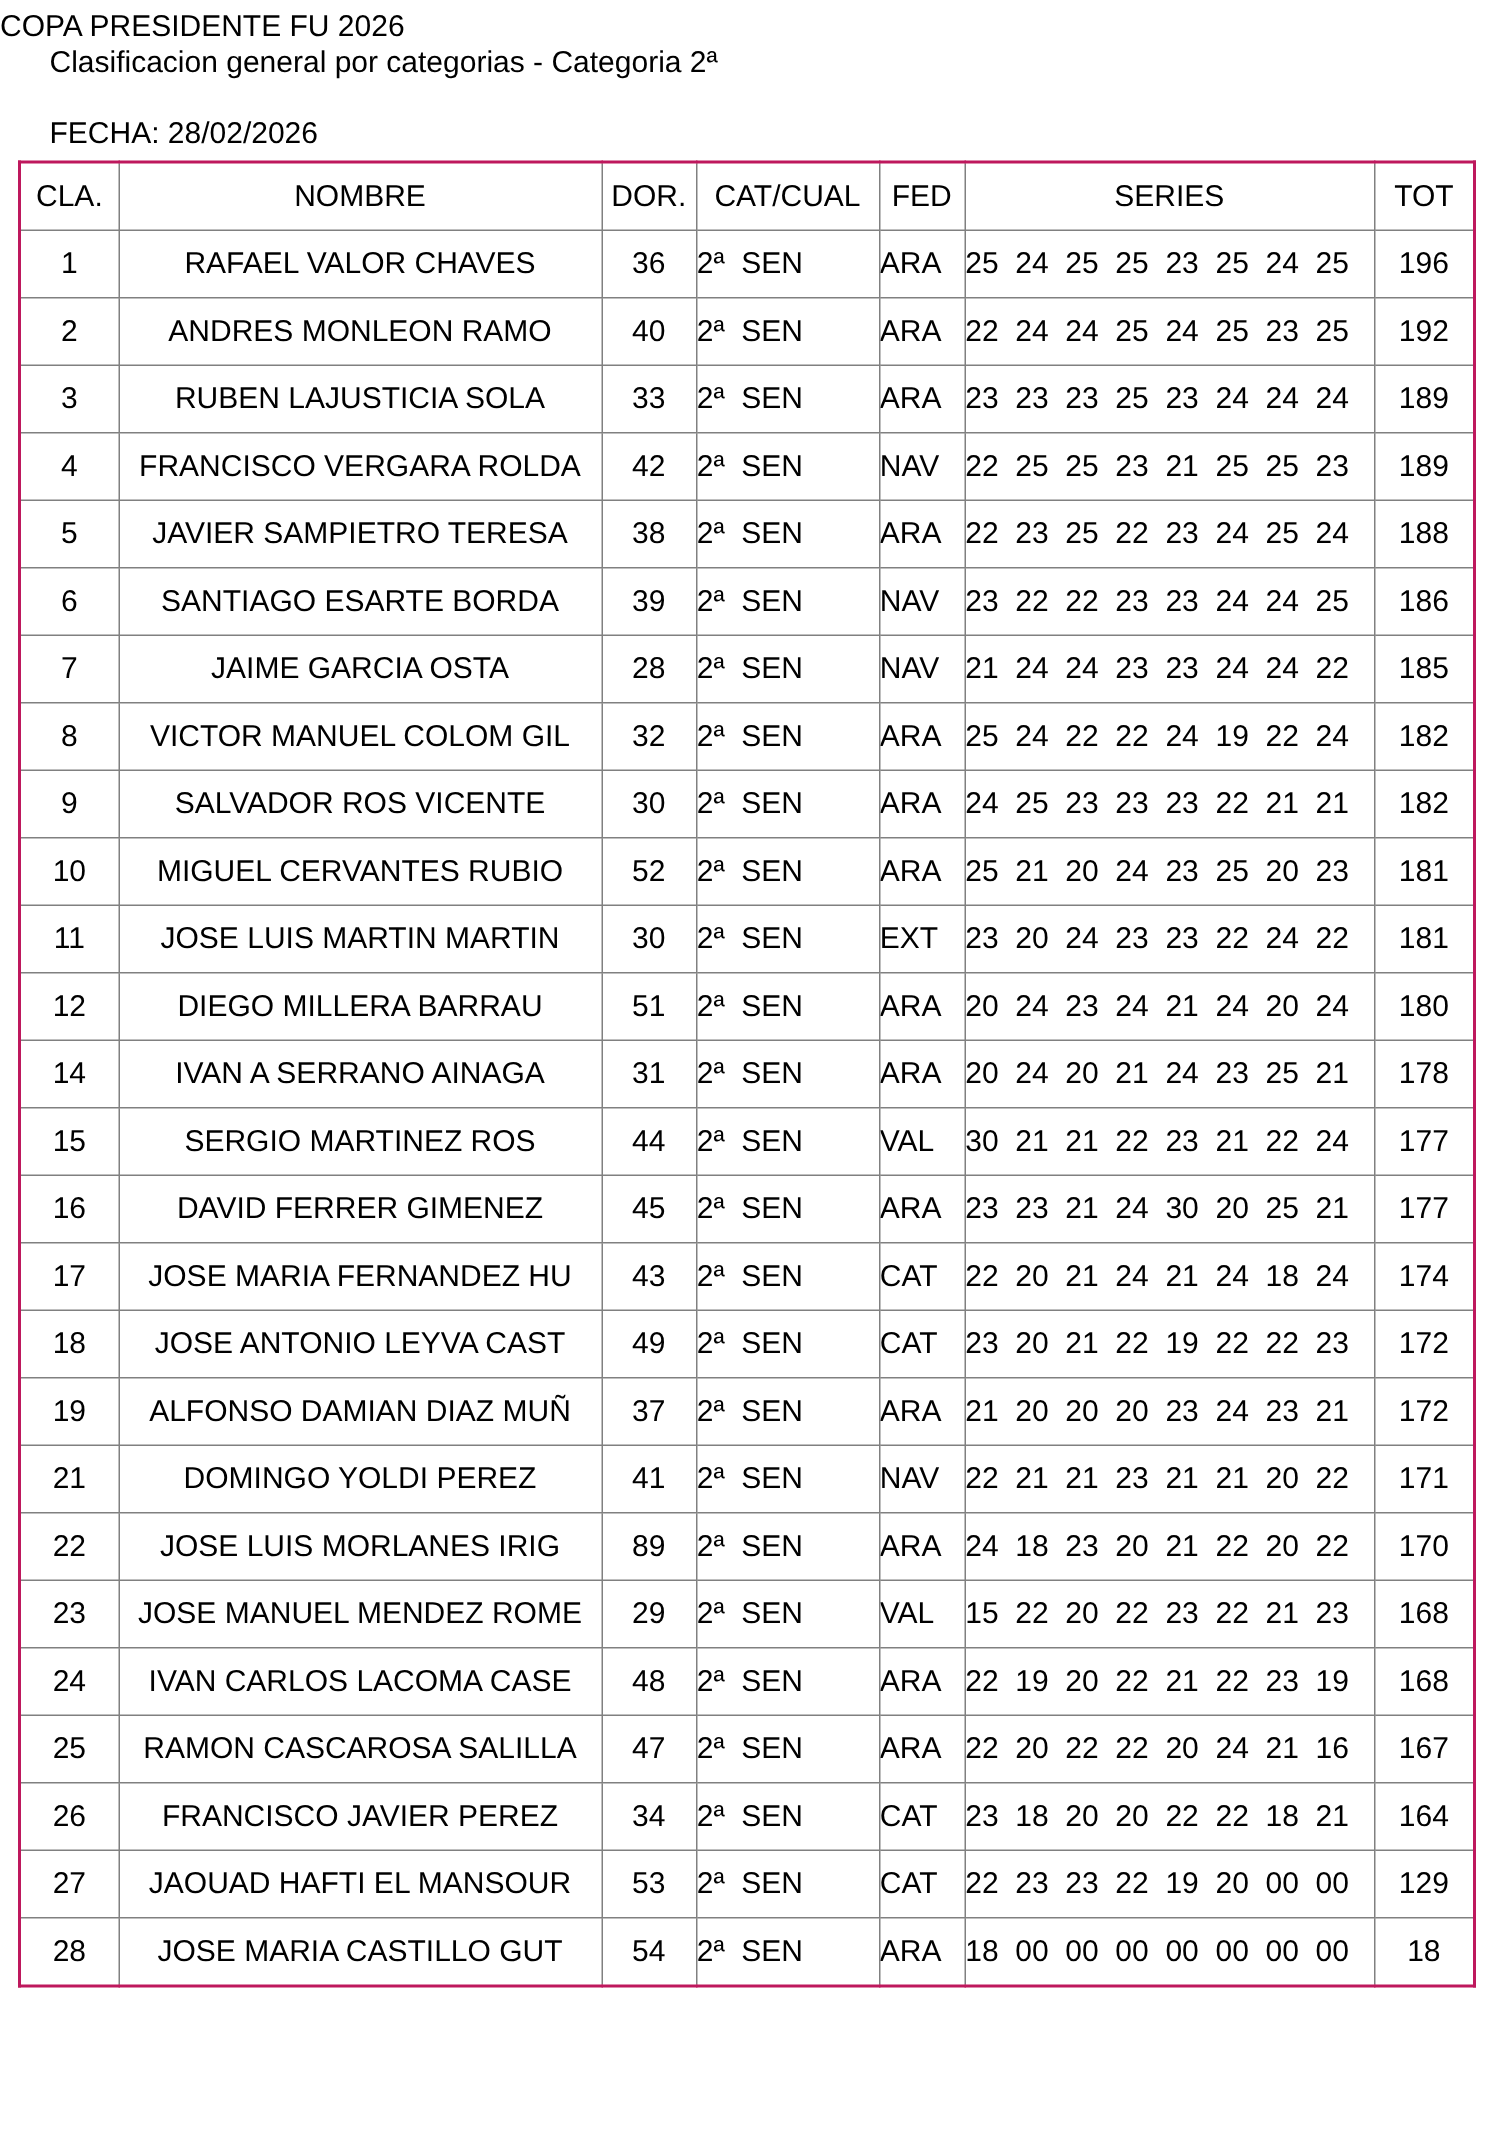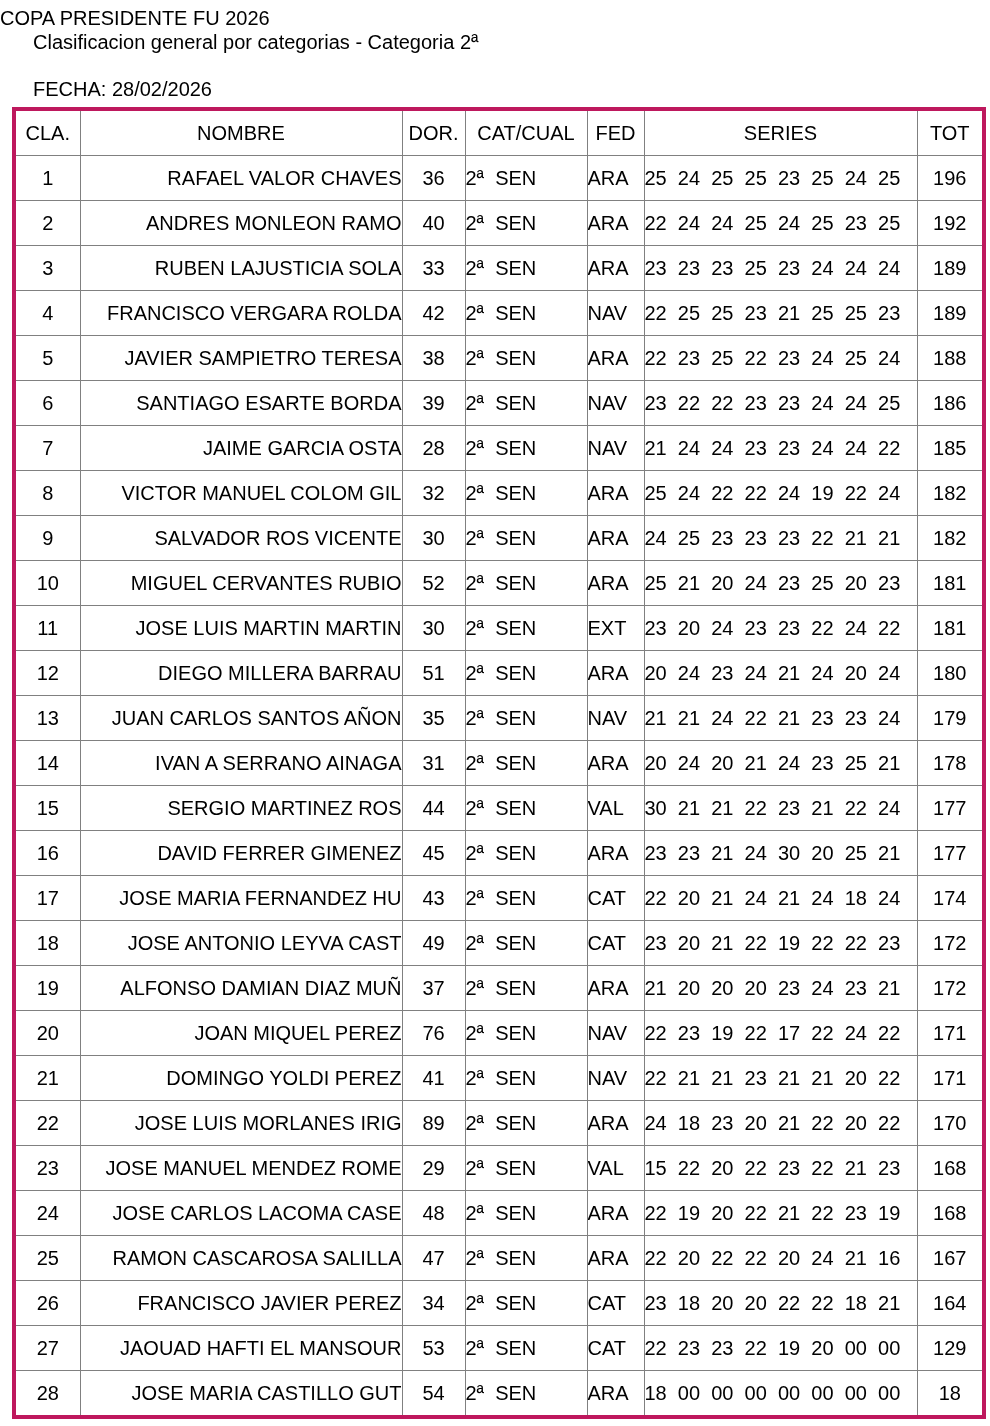--- a/index.html
+++ b/index.html
@@ -41,38 +41,38 @@
     line-height: 22px;
     white-space: pre;
     margin-top: 25px;
   }
   table.classification {
     position: absolute;
     top: 107px;
     left: 12px;
     border-collapse: collapse;
     table-layout: fixed;
-    border: 4px solid #be185d;
+    border: 2px solid #be185d;
   }
   table.classification th,
   table.classification td {
     border: 1px solid #808080;
     font-size: 20px;
     font-weight: normal;
     height: 44px;
     padding: 0;
     overflow: hidden;
     white-space: pre;
     vertical-align: middle;
   }
   table.classification th {
     text-align: center;
   }
   td.col-cla, td.col-dor, td.col-tot { text-align: center; }
-  td.col-nombre { text-align: right; padding-left: 16px; }
+  td.col-nombre { text-align: center; padding-left: 16px; }
   td.col-cat    { text-align: left; padding-left: 9px; }
   td.col-fed    { text-align: left; padding-left: 6px; }
   td.col-series { text-align: left; padding-left: 11px; margin-left: 44px; }
 </style>
 </head>
 <body>
 
 <div class="page-title">COPA PRESIDENTE FU 2026</div>
 <div class="page-subtitle">Clasificacion general por categorias - Categoria 2ª</div>
 <div class="page-date">FECHA: 28/02/2026</div>
@@ -201,29 +201,20 @@
       <tr>
         <td class="col-cla">12</td>
         <td class="col-nombre">DIEGO MILLERA BARRAU</td>
         <td class="col-dor">51</td>
         <td class="col-cat">2ª  SEN</td>
         <td class="col-fed">ARA</td>
         <td class="col-series">20  24  23  24  21  24  20  24</td>
         <td class="col-tot">180</td>
       </tr>
       <tr>
-        <td class="col-cla">13</td>
-        <td class="col-nombre">JUAN CARLOS SANTOS AÑON</td>
-        <td class="col-dor">35</td>
-        <td class="col-cat">2ª  SEN</td>
-        <td class="col-fed">NAV</td>
-        <td class="col-series">21  21  24  22  21  23  23  24</td>
-        <td class="col-tot">179</td>
-      </tr>
-      <tr>
         <td class="col-cla">14</td>
         <td class="col-nombre">IVAN A SERRANO AINAGA</td>
         <td class="col-dor">31</td>
         <td class="col-cat">2ª  SEN</td>
         <td class="col-fed">ARA</td>
         <td class="col-series">20  24  20  21  24  23  25  21</td>
         <td class="col-tot">178</td>
       </tr>
       <tr>
         <td class="col-cla">15</td>
@@ -264,29 +255,20 @@
       <tr>
         <td class="col-cla">19</td>
         <td class="col-nombre">ALFONSO DAMIAN DIAZ MUÑ</td>
         <td class="col-dor">37</td>
         <td class="col-cat">2ª  SEN</td>
         <td class="col-fed">ARA</td>
         <td class="col-series">21  20  20  20  23  24  23  21</td>
         <td class="col-tot">172</td>
       </tr>
       <tr>
-        <td class="col-cla">20</td>
-        <td class="col-nombre">JOAN MIQUEL PEREZ</td>
-        <td class="col-dor">76</td>
-        <td class="col-cat">2ª  SEN</td>
-        <td class="col-fed">NAV</td>
-        <td class="col-series">22  23  19  22  17  22  24  22</td>
-        <td class="col-tot">171</td>
-      </tr>
-      <tr>
         <td class="col-cla">21</td>
         <td class="col-nombre">DOMINGO YOLDI PEREZ</td>
         <td class="col-dor">41</td>
         <td class="col-cat">2ª  SEN</td>
         <td class="col-fed">NAV</td>
         <td class="col-series">22  21  21  23  21  21  20  22</td>
         <td class="col-tot">171</td>
       </tr>
       <tr>
         <td class="col-cla">22</td>
@@ -301,21 +283,21 @@
         <td class="col-cla">23</td>
         <td class="col-nombre">JOSE MANUEL MENDEZ ROME</td>
         <td class="col-dor">29</td>
         <td class="col-cat">2ª  SEN</td>
         <td class="col-fed">VAL</td>
         <td class="col-series">15  22  20  22  23  22  21  23</td>
         <td class="col-tot">168</td>
       </tr>
       <tr>
         <td class="col-cla">24</td>
-        <td class="col-nombre">JOSE CARLOS LACOMA CASE</td>
+        <td class="col-nombre">IVAN CARLOS LACOMA CASE</td>
         <td class="col-dor">48</td>
         <td class="col-cat">2ª  SEN</td>
         <td class="col-fed">ARA</td>
         <td class="col-series">22  19  20  22  21  22  23  19</td>
         <td class="col-tot">168</td>
       </tr>
       <tr>
         <td class="col-cla">25</td>
         <td class="col-nombre">RAMON CASCAROSA SALILLA</td>
         <td class="col-dor">47</td>

